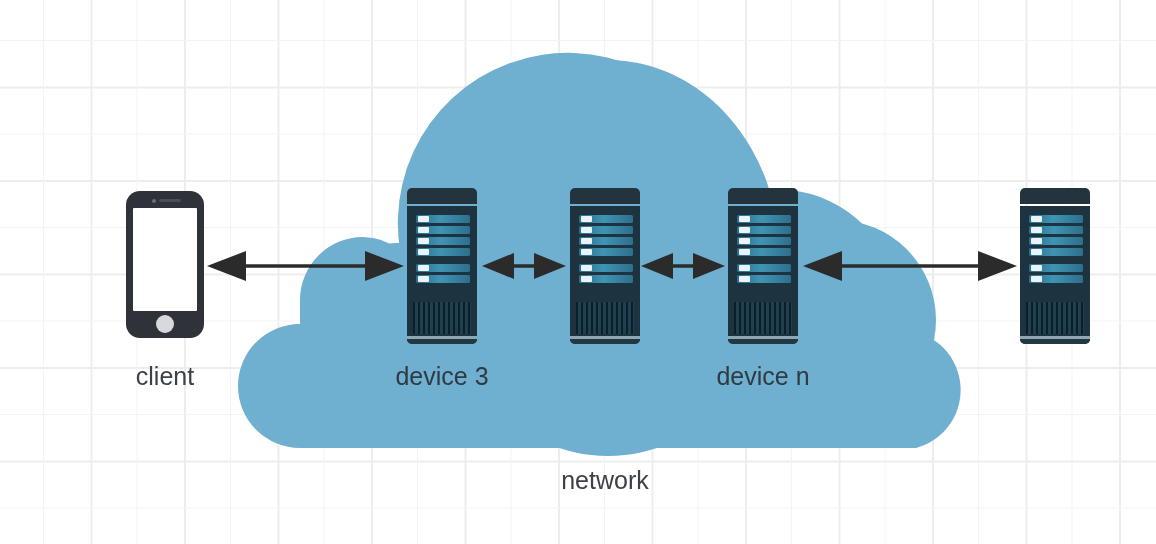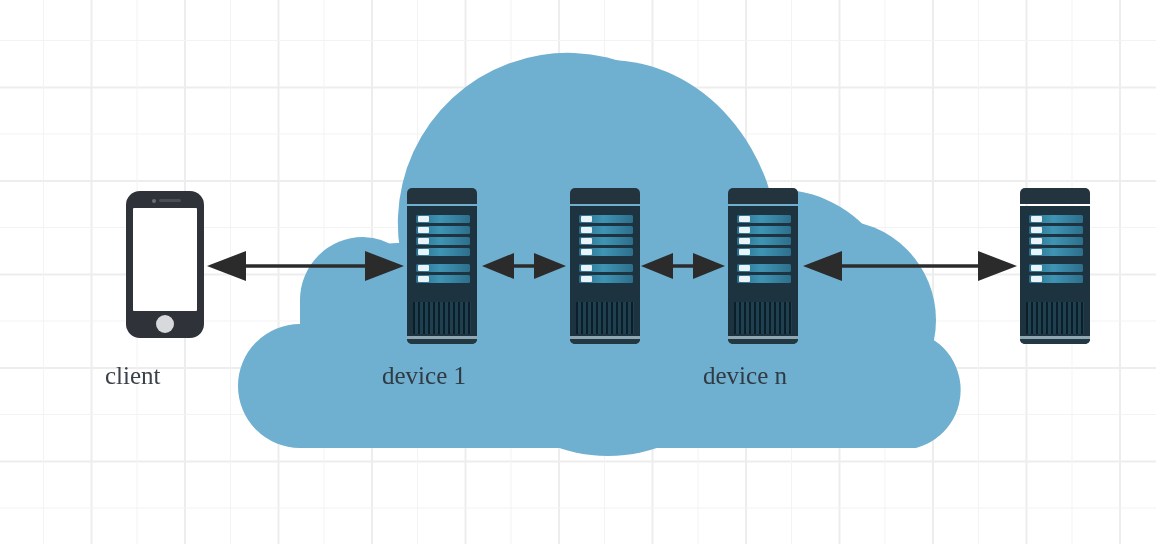--- a/index.html
+++ b/index.html
@@ -30,25 +30,26 @@
     background-position: 43px 40px, 43px 40px;
     pointer-events: none;
   }
 
   
   .cloud-layer { position: absolute; left: 0; top: 0; width: 1156px; height: 544px; }
 
   
   .label {
     position: absolute;
+    text-align: center;
     color: #3b4148;
     font-size: 25px;
     line-height: 30px;
     white-space: nowrap;
-    font-family: Liberation Serif, serif;
+    font-family: Liberation Sans, sans-serif;
   }
   .label.on-cloud { color: #2f3a42; }
 
   
   .phone {
     position: absolute;
     background: #2f3239;
     border-radius: 14px;
   }
   .phone-screen {
@@ -274,20 +275,21 @@
 
     <g>
       <line x1="824" y1="266" x2="996" y2="266" stroke="#2b2b2b" stroke-width="3.5"></line>
       <polygon points="803,266 842,251 842,281" fill="#2b2b2b"></polygon>
       <polygon points="1017,266 978,251 978,281" fill="#2b2b2b"></polygon>
     </g>
   </svg>
 
   <div class="label" style="left:105px; top:361px; width:120px;">client</div>
 
-  <div class="label on-cloud" style="left:382px; top:361px; width:120px;">device 1</div>
+  <div class="label on-cloud" style="left:382px; top:361px; width:120px;">device 3</div>
 
 
   <div class="label on-cloud" style="left:703px; top:361px; width:120px;">device n</div>
 
 
+  <div class="label" style="left:545px; top:465px; width:120px;">network</div>
 
 </div>
 
 </body></html>

